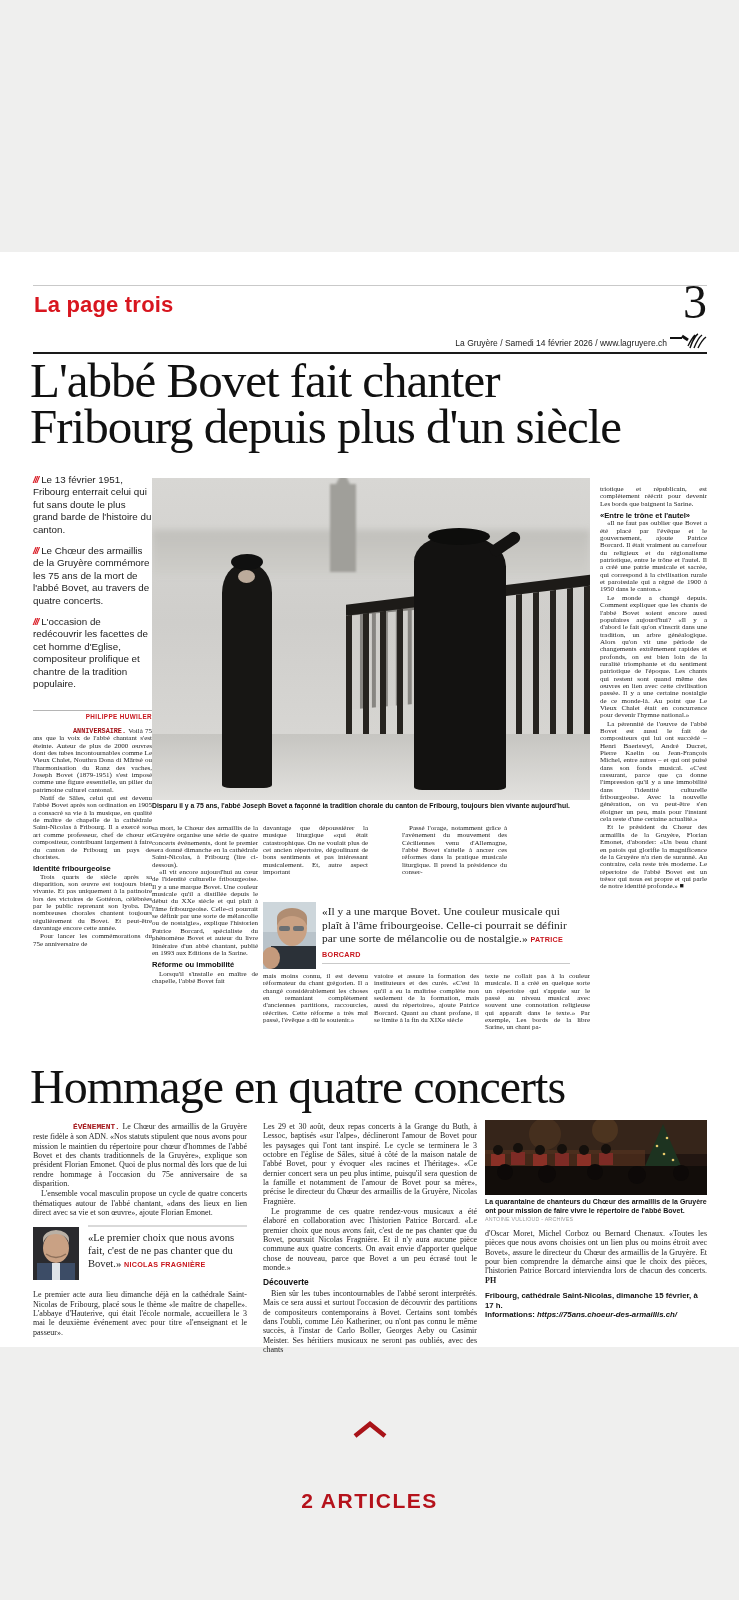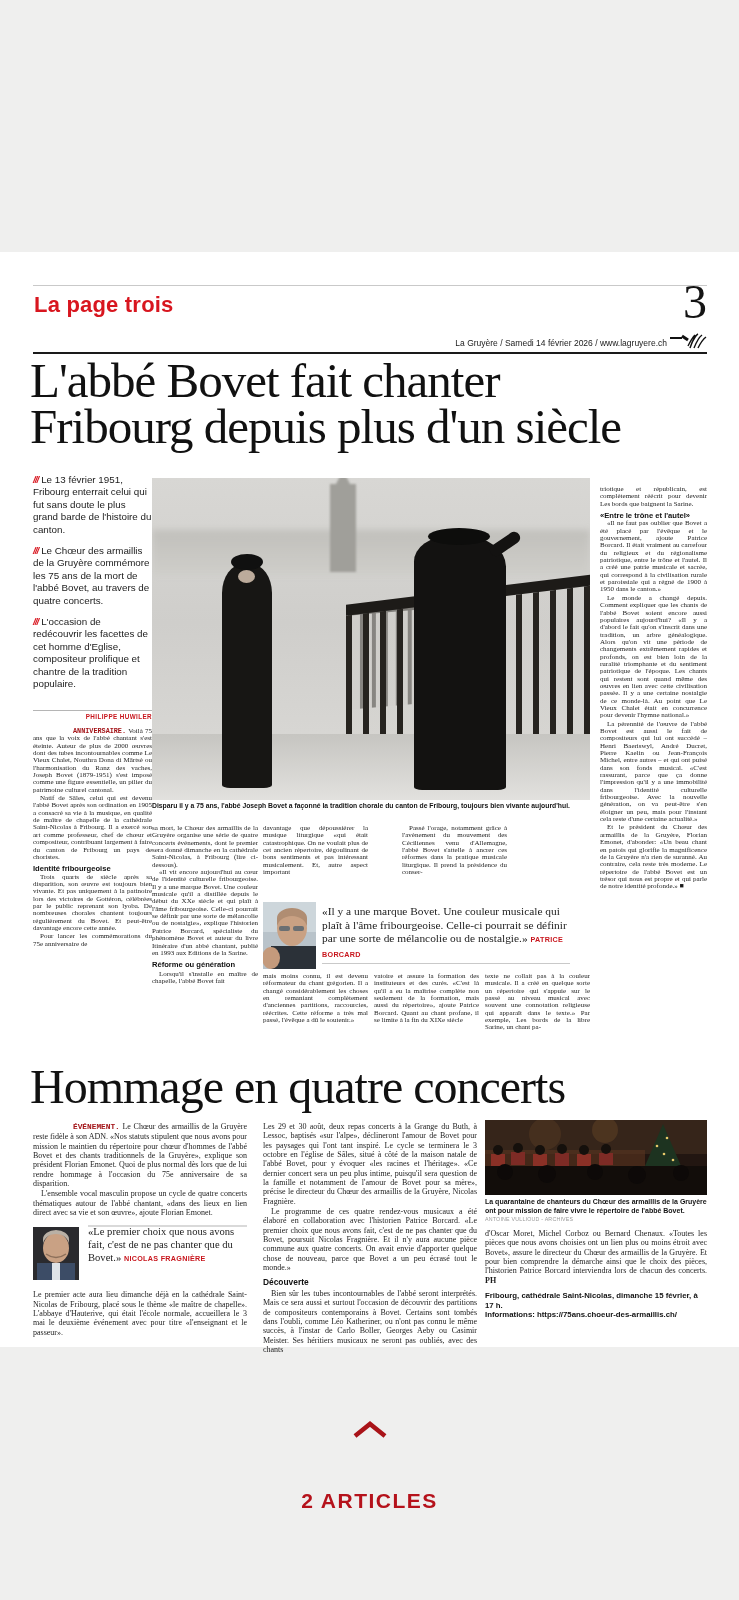--- a/index.html
+++ b/index.html
@@ -62,26 +62,26 @@
   
   .headline2 { position:absolute; left:30px; top:812px; width:690px; font-family:"Liberation Serif",serif; font-size:48px; line-height:46px; color:#111; letter-spacing:-1px; }
   .a2col { position:absolute; font-family:"Liberation Serif",serif; font-size:8px; line-height:9.35px; color:#1c1c1c; text-align:justify; }
   .a2col p { text-indent:8px; margin-bottom:1px; }
   .a2col p.first { text-indent:0; }
   .a2col .rubric { font-size:7.8px; }
   .a2col .subhead { font-size:8.4px; margin:5px 0 2px; }
   .quote2-block { position:relative; margin:8px 0 9px; min-height:56px; }
   .q2-portrait { position:absolute; left:0; top:2px; width:46px; height:53px; }
   .q2-rule { position:absolute; left:55px; top:0; width:159px; height:2px; background:#d9d9d9; }
-  .q2-text { position:absolute; left:55px; top:1px; width:160px; font-family:"Liberation Serif",serif; font-size:10.6px; line-height:12.6px; color:#1c1c1c; text-align:left; }
+  .q2-text { position:absolute; left:55px; top:7px; width:160px; font-family:"Liberation Serif",serif; font-size:10.6px; line-height:12.6px; color:#1c1c1c; text-align:left; }
   .photo2 { position:absolute; left:485px; top:868px; width:222px; height:75px; overflow:hidden; }
   .caption2 { position:absolute; left:485px; top:946px; width:222px; font-size:7px; font-weight:bold; line-height:8.6px; color:#141414; }
   .credit2 { font-weight:normal; color:#9a9a9a; font-size:5.3px; letter-spacing:.2px; }
   .footerinfo { position:absolute; left:485px; top:1039px; width:222px; font-size:7.8px; font-weight:bold; line-height:9.6px; color:#141414; }
-  .footerinfo .url { }
+  .footerinfo .url { font-style:italic; }
 
   
   .chevron-btn { position:absolute; left:351px; top:1420px; width:38px; height:20px; cursor:pointer; }
   .articles-label { position:absolute; left:0; top:1489px; width:739px; text-align:center; font-size:21px; font-weight:bold; color:#b5121b; letter-spacing:1.5px; cursor:pointer; }
 </style>
 </head>
 <body>
 
 <div class="page-card">
 
@@ -124,21 +124,21 @@
     <div class="ph1-rail"></div>
     <div class="ph1-deck"></div>
     <div class="ph1-woman"></div>
     <div class="ph1-priest"></div>
   </div>
   <div class="caption1">Disparu il y a 75 ans, l'abbé Joseph Bovet a façonné la tradition chorale du canton de Fribourg, toujours bien vivante aujourd'hui.</div>
 
   <div class="midcol bodytext" style="left:152px; top:573px; width:106px; height:214px;">
     <p class="first">sa mort, le Chœur des armaillis de la Gruyère organise une série de quatre concerts événements, dont le premier sera donné dimanche en la cathédrale Saint-Nicolas, à Fribourg (lire ci-dessous).</p>
     <p>«Il vit encore aujourd'hui au cœur de l'identité culturelle fribourgeoise. Il y a une marque Bovet. Une couleur musicale qu'il a distillée depuis le début du XXe siècle et qui plaît à l'âme fribourgeoise. Celle-ci pourrait se définir par une sorte de mélancolie ou de nostalgie», explique l'historien Patrice Borcard, spécialiste du phénomène Bovet et auteur du livre Itinéraire d'un abbé chantant, publié en 1993 aux Editions de la Sarine.</p>
-    <p class="subhead">Réforme ou génération</p>
+    <p class="subhead">Réforme ou immobilité</p>
     <p>Lorsqu'il s'installe en maître de chapelle, l'abbé Bovet fait</p>
   </div>
   <div class="midcol bodytext" style="left:263px; top:573px; width:105px; height:77px;">
       <p class="first">davantage que dépoussiérer la musique liturgique «qui était catastrophique. On ne voulait plus de cet ancien répertoire, dégoulinant de bons sentiments et pas intéressant musicalement. Et, autre aspect important</p>
     </div>
   <div class="midcol bodytext" style="left:374px; top:573px; width:105px; height:77px;margin-left:28px;">
       <p class="first" style="text-indent:7px;">Passé l'orage, notamment grâce à l'avènement du mouvement des Céciliennes venu d'Allemagne, l'abbé Bovet s'attelle à ancrer ces réformes dans la pratique musicale liturgique. Il prend la présidence du conser-</p>
     </div>
 
   <svg class="q1-portrait" viewBox="0 0 53 67">

